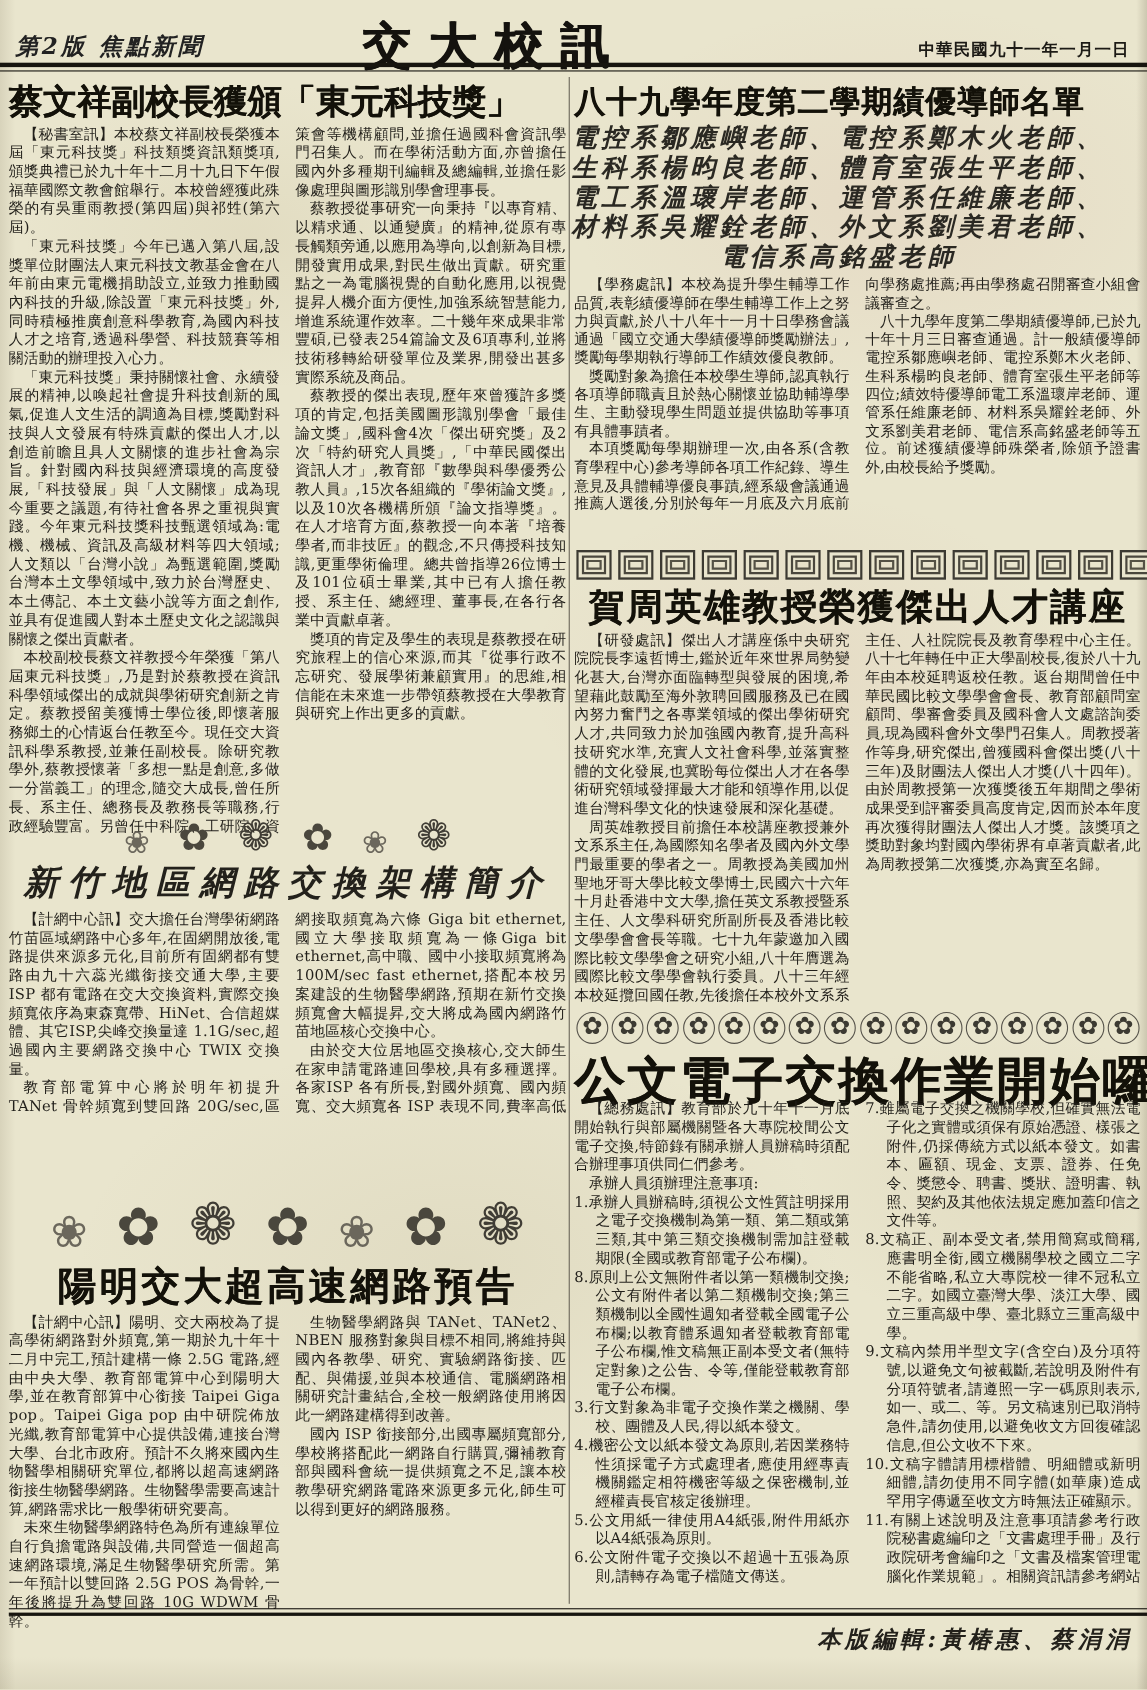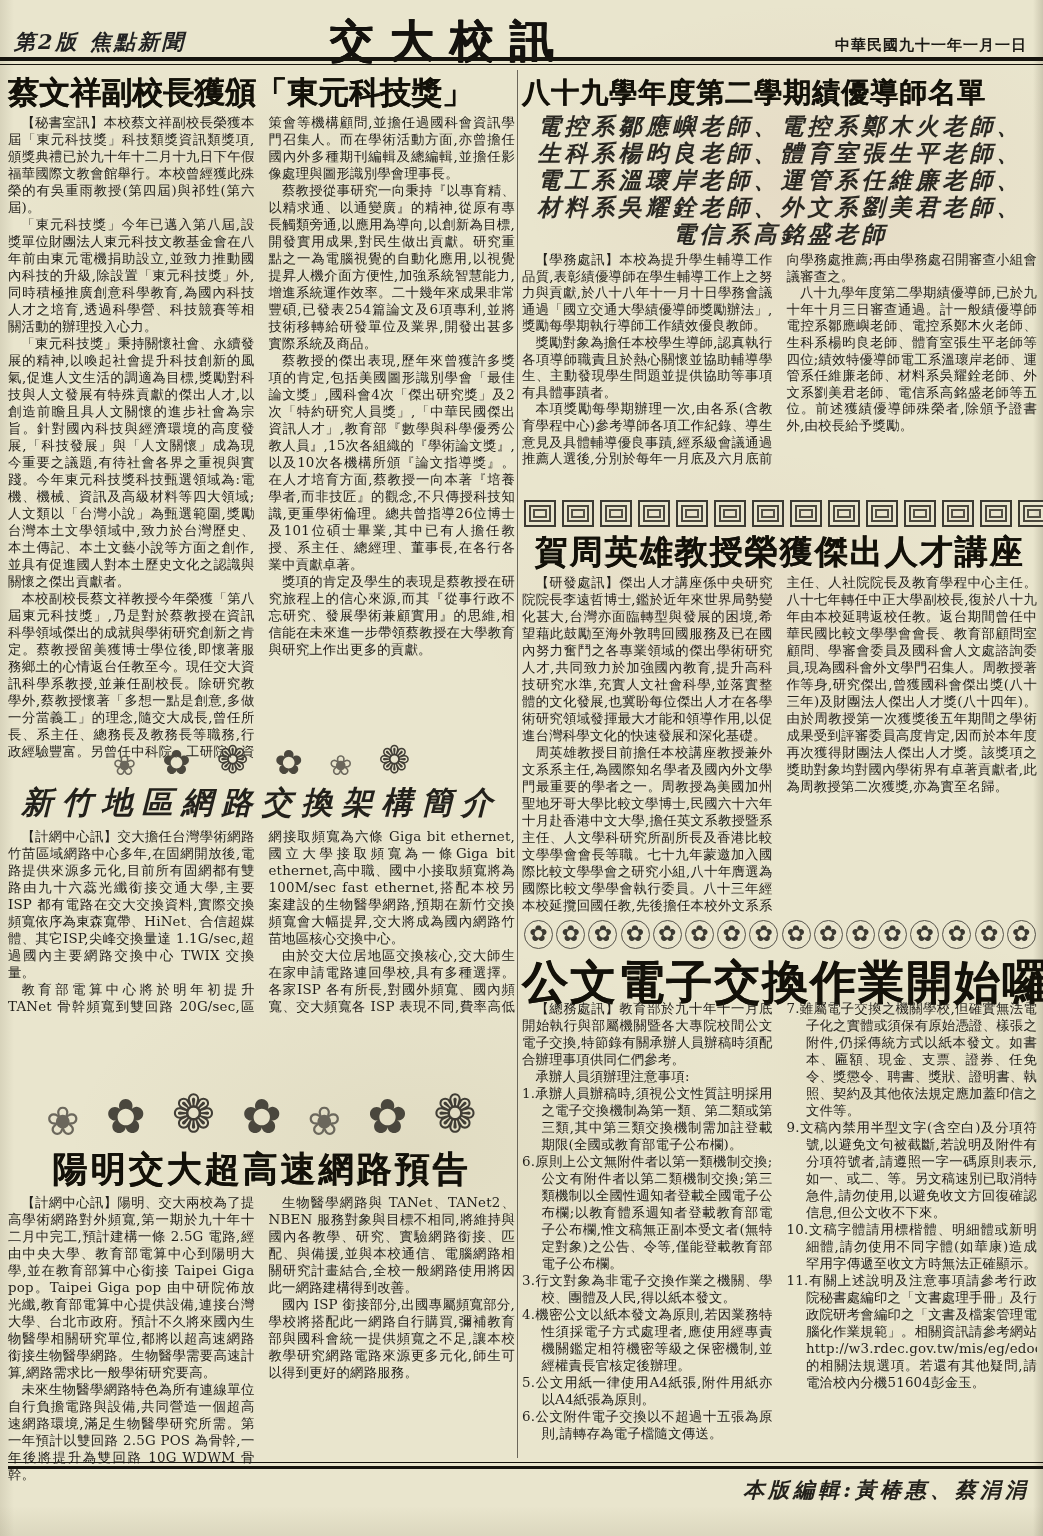--- a/index.html
+++ b/index.html
@@ -141,21 +141,21 @@
 
 <div class="abs headline h-yangming" style="left:8px;top:1146px;width:507px;">陽明交大超高速網路預告</div>
 <div class="abs body-cols" style="left:8px;top:1194px;width:507px;height:318px;">
     <p>【計網中心訊】陽明、交大兩校為了提高學術網路對外頻寬,第一期於九十年十二月中完工,預計建構一條 2.5G 電路,經由中央大學、教育部電算中心到陽明大學,並在教育部算中心銜接 Taipei Giga pop。Taipei Giga pop 由中研院佈放光纖,教育部電算中心提供設備,連接台灣大學、台北市政府。預計不久將來國內生物醫學相關研究單位,都將以超高速網路銜接生物醫學網路。生物醫學需要高速計算,網路需求比一般學術研究要高。</p>
     <p>未來生物醫學網路特色為所有連線單位自行負擔電路與設備,共同營造一個超高速網路環境,滿足生物醫學研究所需。第一年預計以雙回路 2.5G POS 為骨幹,一年後將提升為雙回路 10G WDWM 骨幹。</p>
     <p>生物醫學網路與 TANet、TANet2、NBEN 服務對象與目標不相同,將維持與國內各教學、研究、實驗網路銜接、匹配、與備援,並與本校通信、電腦網路相關研究計畫結合,全校一般網路使用將因此一網路建構得到改善。</p>
     <p>國內 ISP 銜接部分,出國專屬頻寬部分,學校將搭配此一網路自行購買,彌補教育部與國科會統一提供頻寬之不足,讓本校教學研究網路電路來源更多元化,師生可以得到更好的網路服務。</p>
   </div>
 
 <div class="abs headline h-mentors" style="left:522px;top:74px;width:515px;">八十九學年度第二學期績優導師名單</div>
-<div class="abs calligraphy" style="left:528px;top:112px;width:505px;">
+<div class="abs calligraphy" style="left:510px;top:112px;width:505px;">
     <p>電控系鄒應嶼老師、電控系鄭木火老師、</p>
     <p>生科系楊昀良老師、體育室張生平老師、</p>
     <p>電工系溫瓌岸老師、運管系任維廉老師、</p>
     <p>材料系吳耀銓老師、外文系劉美君老師、</p>
     <p>電信系高銘盛老師</p>
   </div>
 <div class="abs body-cols tight" style="left:522px;top:252px;width:515px;height:240px;">
     <p>【學務處訊】本校為提升學生輔導工作品質,表彰績優導師在學生輔導工作上之努力與貢獻,於八十八年十一月十日學務會議通過「國立交通大學績優導師獎勵辦法」,獎勵每學期執行導師工作績效優良教師。</p>
     <p>獎勵對象為擔任本校學生導師,認真執行各項導師職責且於熱心關懷並協助輔導學生、主動發現學生問題並提供協助等事項有具體事蹟者。</p>
     <p>本項獎勵每學期辦理一次,由各系(含教育學程中心)參考導師各項工作紀錄、導生意見及具體輔導優良事蹟,經系級會議通過推薦人選後,分別於每年一月底及六月底前向學務處推薦;再由學務處召開審查小組會議審查之。</p>
@@ -234,26 +234,27 @@
 </div>
 
 <div class="abs headline h-edoc" style="left:522px;top:952px;width:515px;">公文電子交換作業開始囉!</div>
 <div class="abs body-cols" style="left:522px;top:1000px;width:515px;height:458px;">
   <div>
       <p>【總務處訊】教育部於九十年十一月底開始執行與部屬機關暨各大專院校間公文電子交換,特節錄有關承辦人員辦稿時須配合辦理事項供同仁們參考。</p>
       <p>承辦人員須辦理注意事項:</p>
     </div>
   <div>
       <p class="hang">1.承辦人員辦稿時,須視公文性質註明採用之電子交換機制為第一類、第二類或第三類,其中第三類交換機制需加註登載期限(全國或教育部電子公布欄)。</p>
-      <p class="hang">6.原則上公文無附件者以第一類機制交換;公文有附件者以第二類機制交換;第三類機制以全國性週知者登載全國電子公布欄;以教育體系週知者登載教育部電子公布欄,惟文稿無正副本受文者(無特定對象)之公告、令等,僅能登載教育部電子公布欄。</p>
+      <p class="hang">8.原則上公文無附件者以第一類機制交換;公文有附件者以第二類機制交換;第三類機制以全國性週知者登載全國電子公布欄;以教育體系週知者登載教育部電子公布欄,惟文稿無正副本受文者(無特定對象)之公告、令等,僅能登載教育部電子公布欄。</p>
       <p class="hang">3.行文對象為非電子交換作業之機關、學校、團體及人民,得以紙本發文。</p>
       <p class="hang">4.機密公文以紙本發文為原則,若因業務特性須採電子方式處理者,應使用經專責機關鑑定相符機密等級之保密機制,並經權責長官核定後辦理。</p>
       <p class="hang">5.公文用紙一律使用A4紙張,附件用紙亦以A4紙張為原則。</p>
       <p class="hang">6.公文附件電子交換以不超過十五張為原則,請轉存為電子檔隨文傳送。</p>
       <p class="hang">7.雖屬電子交換之機關學校,但確實無法電子化之實體或須保有原始憑證、樣張之附件,仍採傳統方式以紙本發文。如書本、匾額、現金、支票、證券、任免令、獎懲令、聘書、獎狀、證明書、執照、契約及其他依法規定應加蓋印信之文件等。</p>
+      <p class="hang">8.文稿正、副本受文者,禁用簡寫或簡稱,應書明全銜,國立機關學校之國立二字不能省略,私立大專院校一律不冠私立二字。如國立臺灣大學、淡江大學、國立三重高級中學、臺北縣立三重高級中學。</p>
       <p class="hang">9.文稿內禁用半型文字(含空白)及分項符號,以避免文句被截斷,若說明及附件有分項符號者,請遵照一字一碼原則表示,如一、或二、等。另文稿速別已取消特急件,請勿使用,以避免收文方回復確認信息,但公文收不下來。</p>
       <p class="hang">10.文稿字體請用標楷體、明細體或新明細體,請勿使用不同字體(如華康)造成罕用字傳遞至收文方時無法正確顯示。</p>
       <p class="hang">11.有關上述說明及注意事項請參考行政院秘書處編印之「文書處理手冊」及行政院研考會編印之「文書及檔案管理電腦化作業規範」。相關資訊請參考網站http://w3.rdec.gov.tw/mis/eg/edoc.htm的相關法規選項。若還有其他疑問,請電洽校內分機51604彭金玉。</p>
     </div>
 </div>
 
 <div class="abs rule-footer" style="left:8px;top:1462px;width:1035px;"></div>
 <div class="abs editor-credit" style="left:540px;top:1476px;width:490px;">本版編輯:黃椿惠、蔡涓涓</div>
 
 </body></html>

